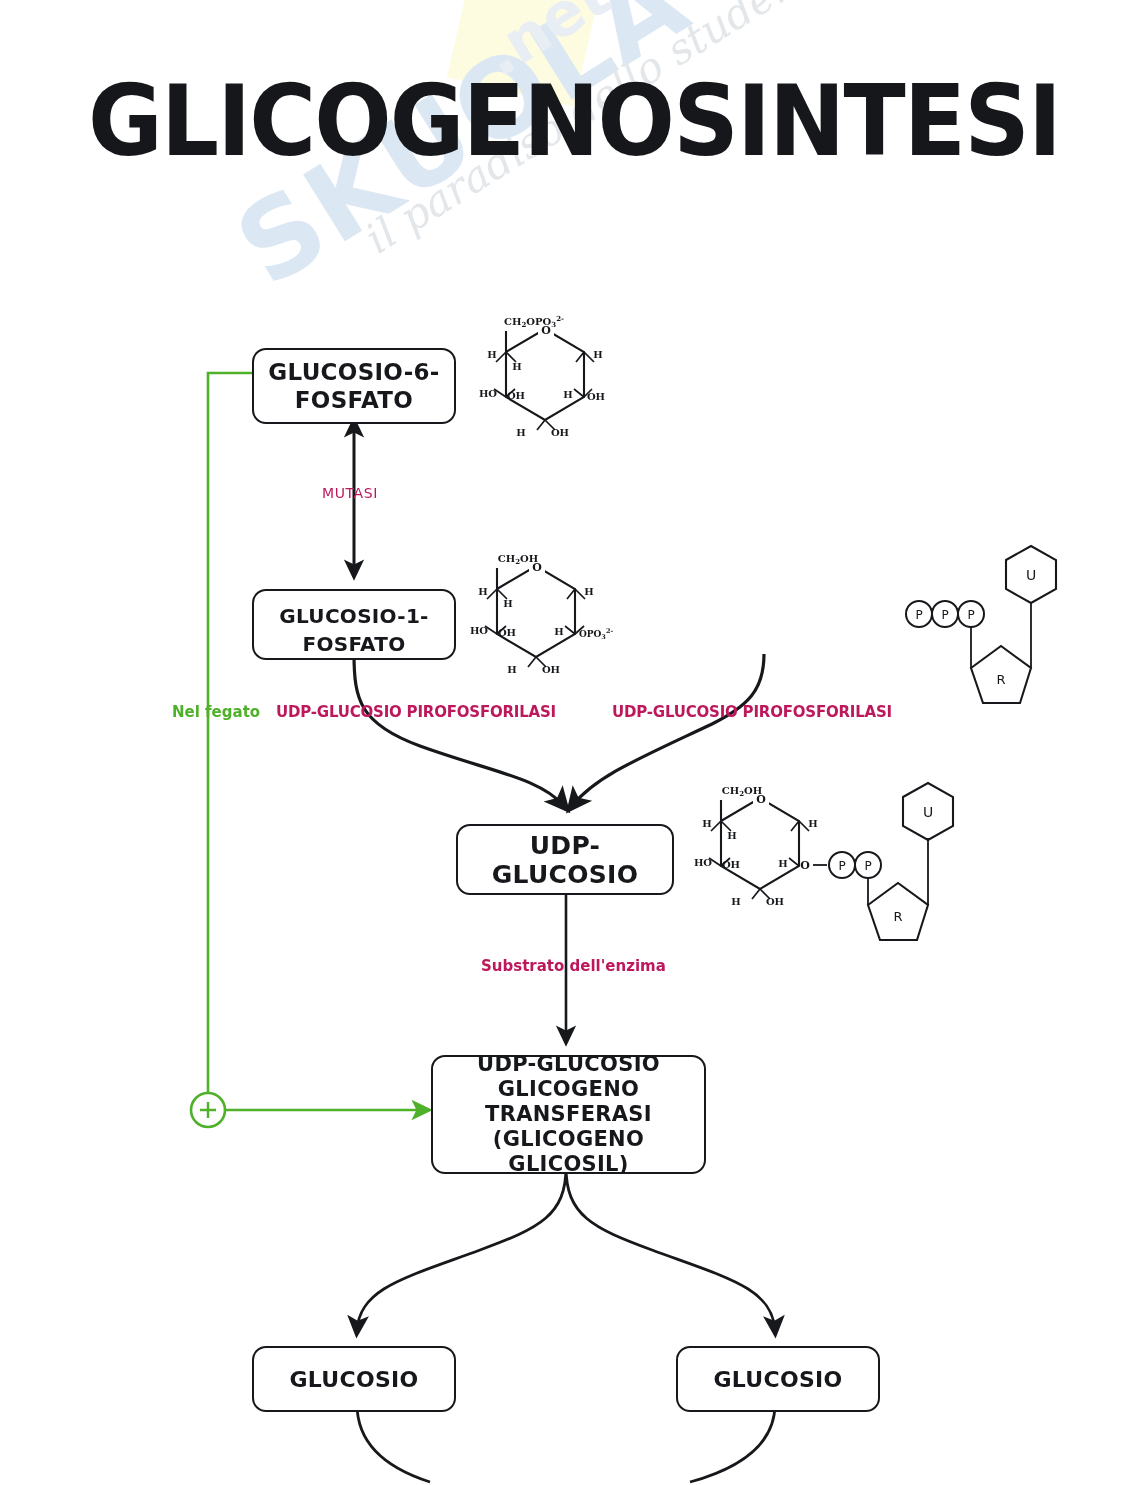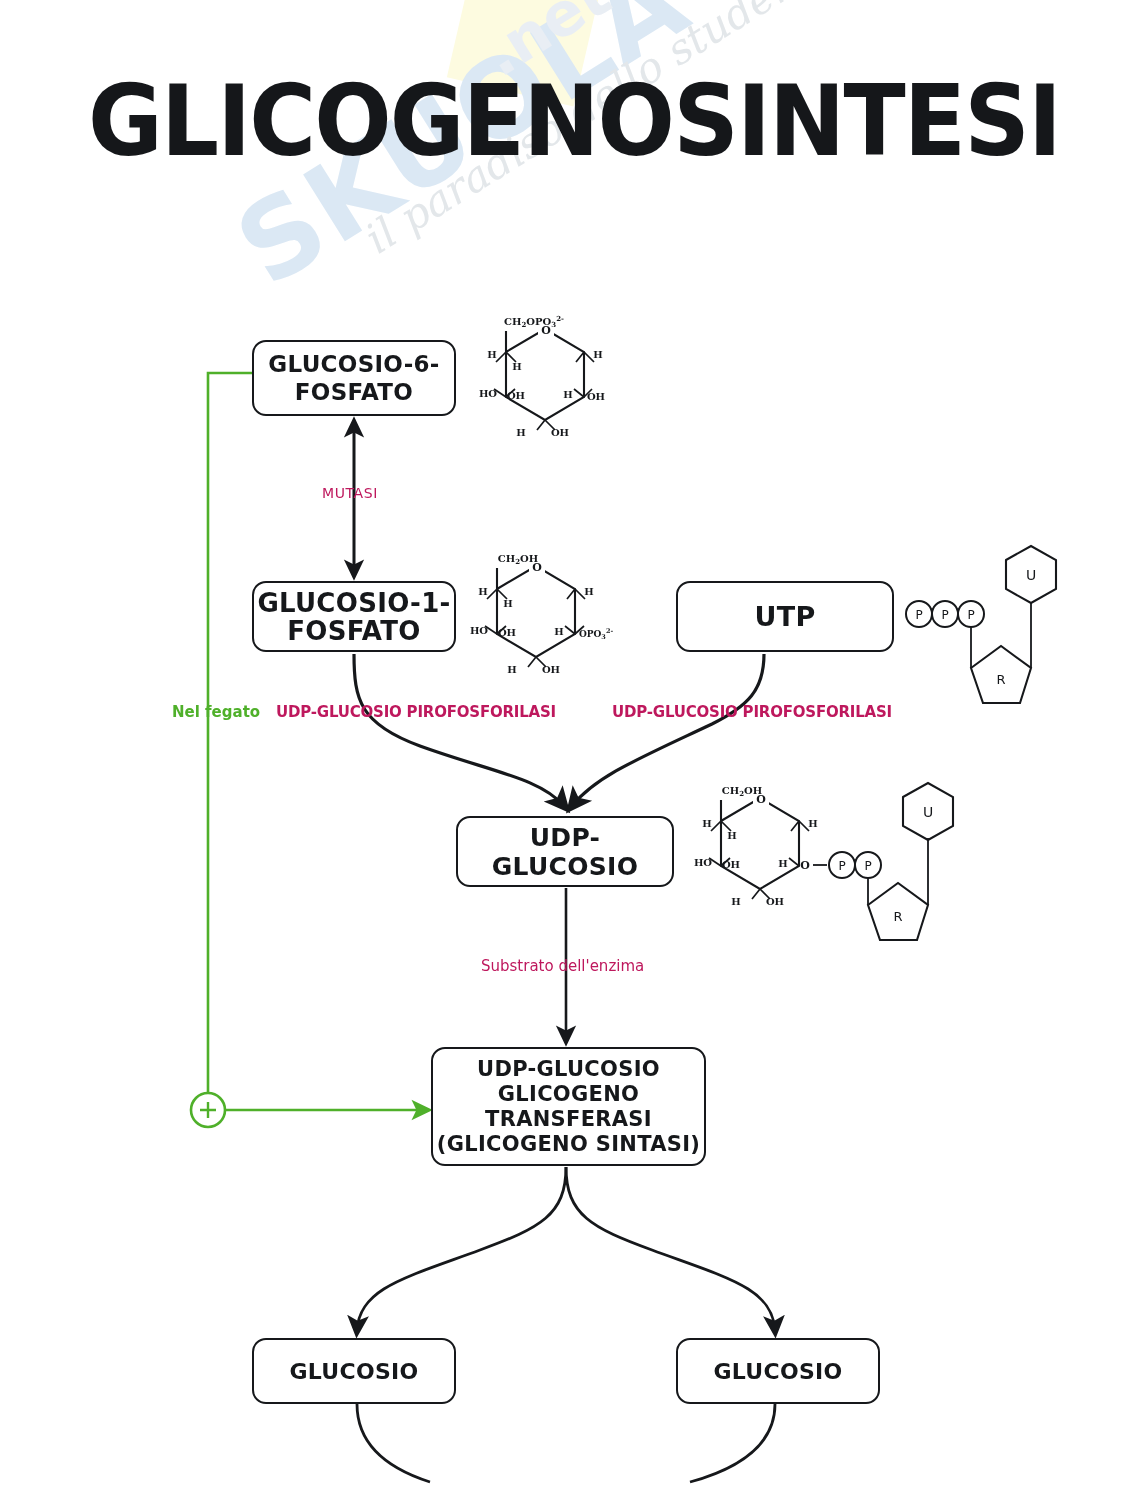--- a/index.html
+++ b/index.html
@@ -58,39 +58,40 @@
 
   
   .node{
     position:absolute;box-sizing:border-box;
     border:2.2px solid #16181b;border-radius:14px;background:#fff;
     display:flex;align-items:center;justify-content:center;
     text-align:center;color:#16181b;
     font-family:"DejaVu Sans", sans-serif;
     font-weight:bold;letter-spacing:.3px;
     z-index:4;
+    margin-top:8px;
   }
   .node span{display:block;}
   .n-g6p   {left:252px;top:340px;width:204px;height:76px;font-size:23px;line-height:28px;}
-  .n-g1p   {left:252px;top:581px;width:204px;height:71px;font-size:26px;line-height:28px;}
+  .n-g1p   {left:252px;top:581px;width:204px;height:71px;font-size:20px;line-height:28px;align-items:flex-end;}
   .n-utp   {left:676px;top:581px;width:218px;height:71px;font-size:27px;}
   .n-udpg  {left:456px;top:816px;width:218px;height:71px;font-size:25px;}
   .n-enz   {left:431px;top:1047px;width:275px;height:119px;font-size:21px;line-height:25px;}
   .n-glu1  {left:252px;top:1338px;width:204px;height:66px;font-size:22px;}
   .n-glu2  {left:676px;top:1338px;width:204px;height:66px;font-size:22px;}
 
   
   .lab{
     position:absolute;color:#be185d;white-space:nowrap;z-index:4;
     font-family:"DejaVu Sans", sans-serif;
   }
   .l-mutasi{left:322px;top:485px;font-size:14px;letter-spacing:.6px;}
   .l-pirof1{left:276px;top:703px;font-size:15px;font-weight:bold;letter-spacing:-.2px;}
   .l-pirof2{left:612px;top:703px;font-size:15px;font-weight:bold;letter-spacing:-.2px;}
-  .l-substr{left:481px;top:957px;font-size:15px;font-weight:normal;}
+  .l-substr{left:481px;top:957px;font-size:15px;font-weight:bold;}
   .l-fegato{left:172px;top:703px;font-size:15px;font-weight:bold;color:#4fb02a;}
 </style>
 </head>
 <body>
 
 <div id="page">
 
   <div id="watermark">
     <div class="wm-rot">
       <div class="wm-diamond"></div>
@@ -263,34 +264,31 @@
     </div>
   </div>
 
   <div class="node n-g1p">
     <div>
       <span>GLUCOSIO-1-</span>
       <span>FOSFATO</span>
     </div>
   </div>
 
-  <div class="node n-utp">
-    <span>UTP</span>
-  </div>
 
   <div class="node n-udpg">
     <span>UDP-GLUCOSIO</span>
   </div>
 
   <div class="node n-enz">
     <div>
       <span>UDP-GLUCOSIO</span>
       <span>GLICOGENO</span>
       <span>TRANSFERASI</span>
-      <span>(GLICOGENO SINTASI)</span>
+      <span>(GLICOGENO GLICOSIL)</span>
     </div>
   </div>
 
   <div class="node n-glu1">
     <span>GLUCOSIO</span>
   </div>
 
   <div class="node n-glu2">
     <span>GLUCOSIO</span>
   </div>

